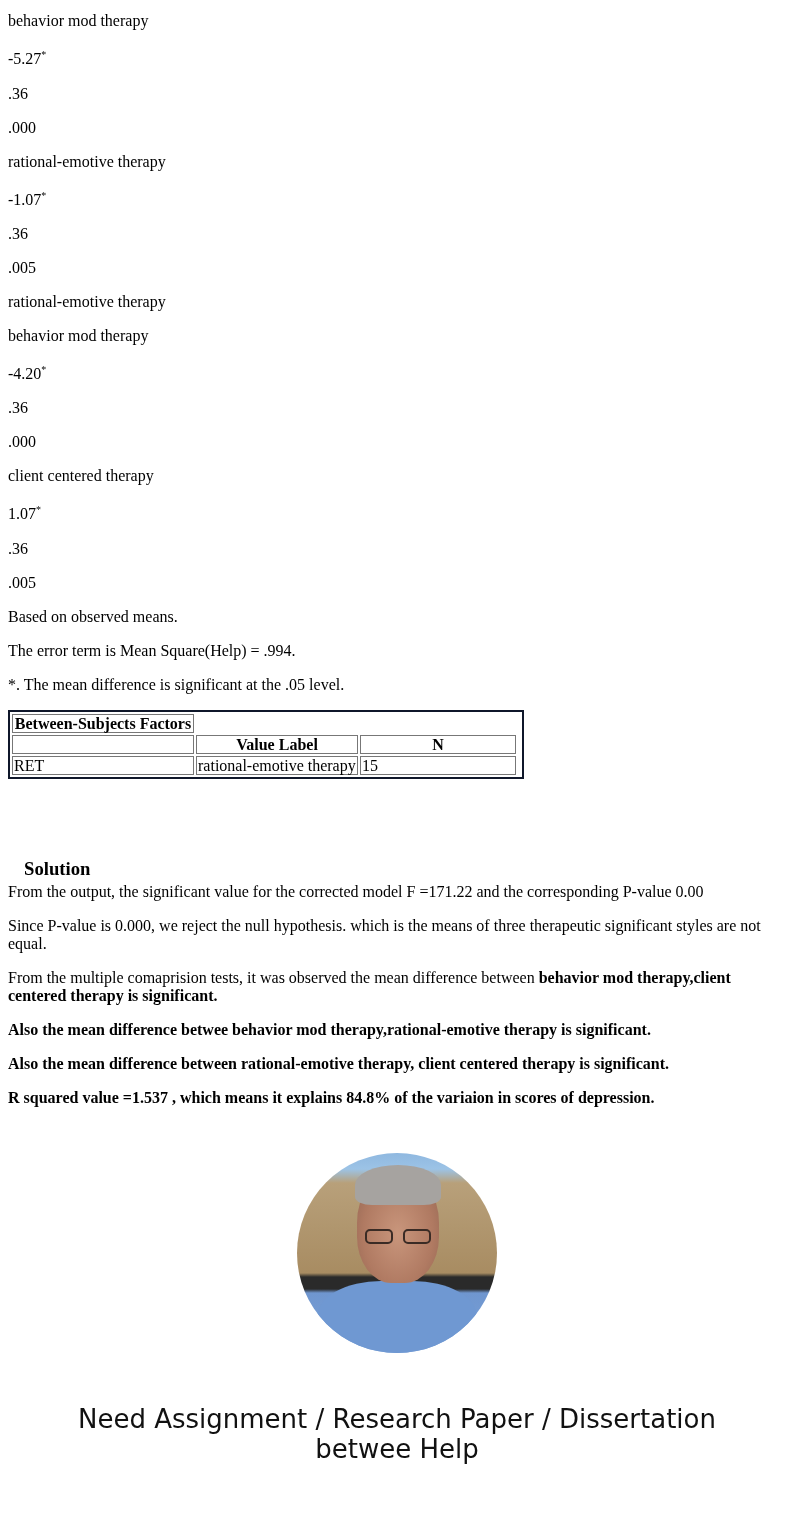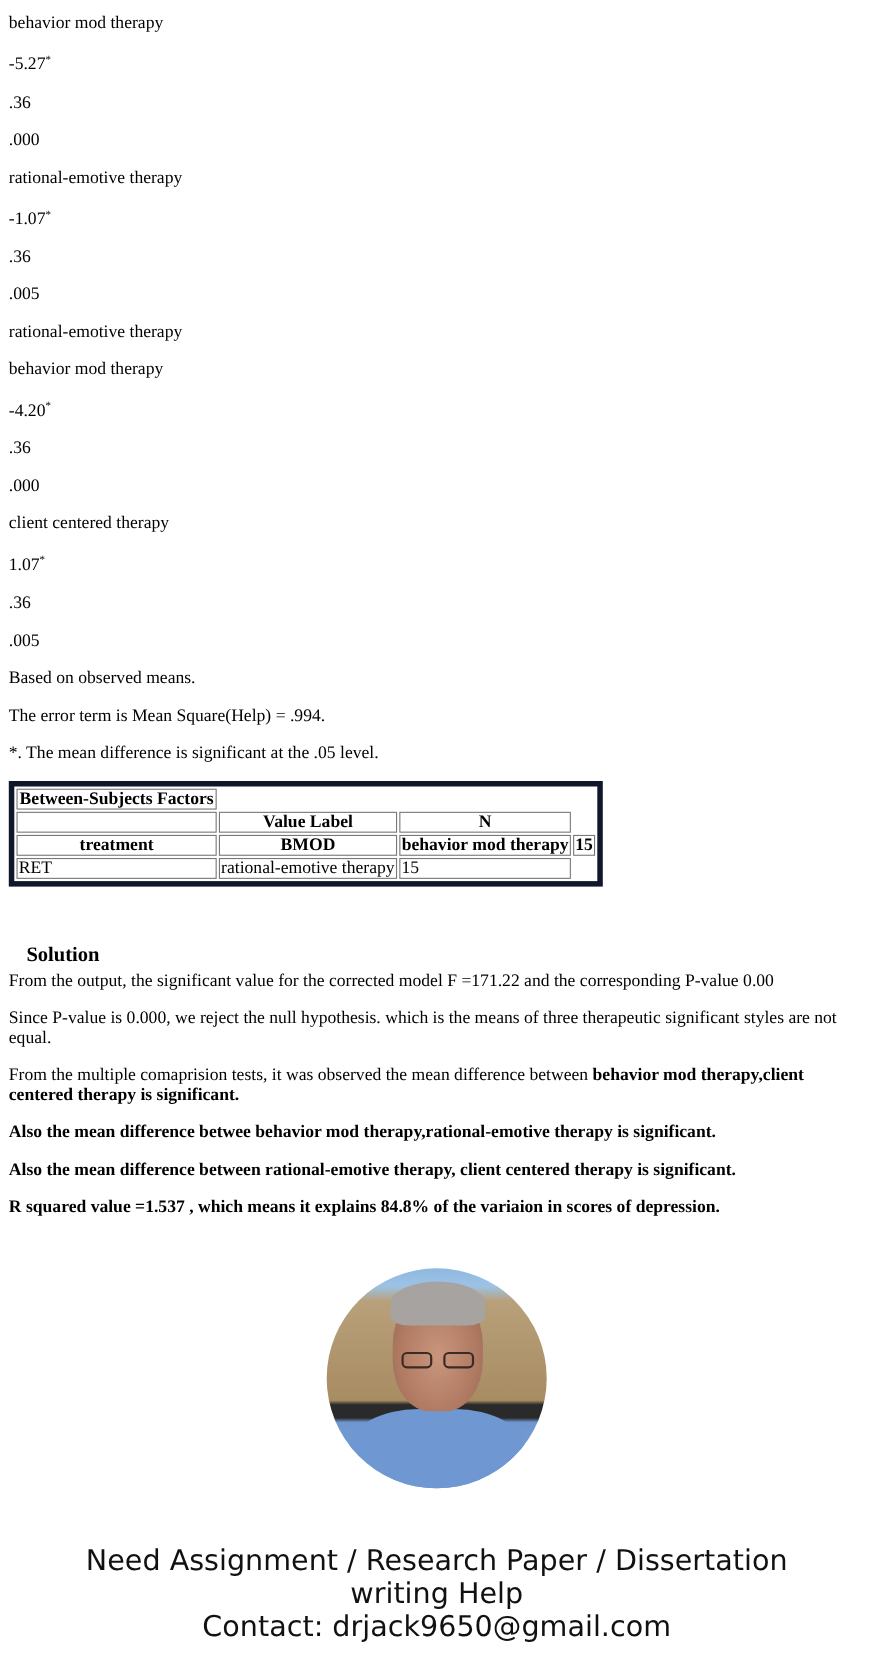--- a/index.html
+++ b/index.html
@@ -8,21 +8,21 @@
     font-family: "Liberation Serif", serif;
     font-size: 16px; color: #000;
     position: relative;
   }
   .content { padding: 0 8px; }
   p { margin: 0; line-height: 18px; }
   .line { position: absolute; left: 8px; white-space: nowrap; }
   sup { font-size: 10px; line-height: 0; vertical-align: 6px; }
   table.bsf {
     position: absolute; left: 8px; top: 710px;
-    border: 5px solid #0f172a; border-collapse: separate; border-spacing: 2px;
+    border: 2px solid #0f172a; border-collapse: separate; border-spacing: 2px;
     font-family: "Liberation Serif", serif; font-size: 16px;
   }
   table.bsf td { border: 1px solid #777; padding: 0 1px; height: 17px; line-height: 17px; }
   table.bsf td.b { font-weight: bold; text-align: center; }
   table.bsf td.empty { border: none; }
   h3 { position: absolute; left: 8px; top: 842px; margin: 16px; font-size: 18.7px; font-weight: bold; font-family: "Liberation Serif", serif; }
   .para { position: absolute; left: 8px; width: 778px; line-height: 18px; }
   .avatar {
     position: absolute; left: 297px; top: 1153px; width: 200px; height: 200px; border-radius: 50%;
     overflow: hidden;
@@ -85,26 +85,20 @@
           <td class="empty"></td>
           <td class="empty"></td>
     </tr>
     <tr>
       <td style="width:178px"></td>
       <td class="b" style="width:158px">Value Label</td>
       <td class="b" style="width:152px">N</td>
       <td class="empty"></td>
     </tr>
     <tr>
-      <td class="b">treatment</td>
-      <td class="b">BMOD</td>
-      <td class="b">behavior mod therapy</td>
-      <td class="b">15</td>
-    </tr>
-    <tr>
       <td>RET</td>
       <td>rational-emotive therapy</td>
       <td>15</td>
       <td class="empty"></td>
     </tr>
   </tbody>
     </table>
 
   <h3>Solution</h3>
 
@@ -120,17 +114,16 @@
     <div class="head"></div>
     <div class="hair"></div>
     <div class="glasses">
         <span style="left:2px"></span>
         <span style="left:40px"></span>
       </div>
   </div>
 
   <div class="promo">
     <div>Need Assignment / Research Paper / Dissertation</div>
-    <div>writing Help</div>
-    <div>Contact: drjack9650@gmail.com</div>
+    <div>betwee Help</div>
   </div>
 
 </div>
 
 </body></html>

